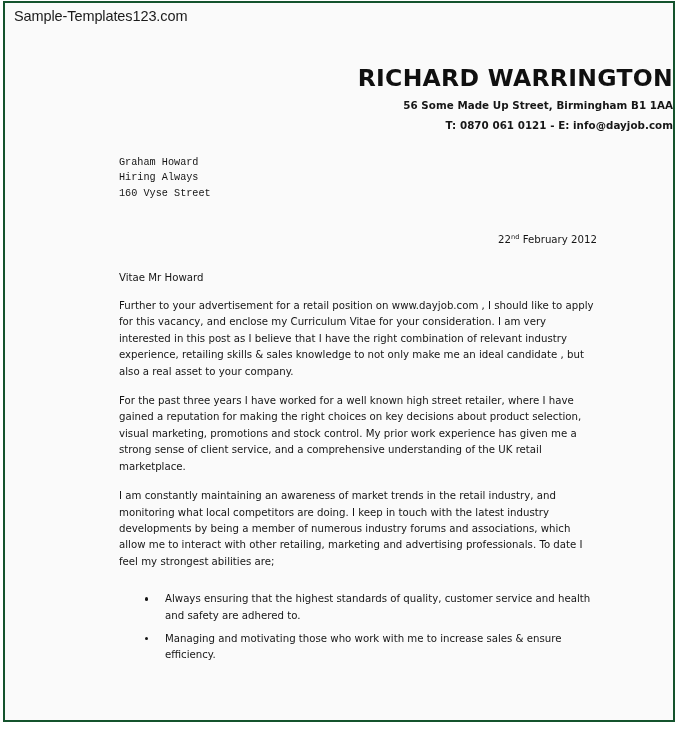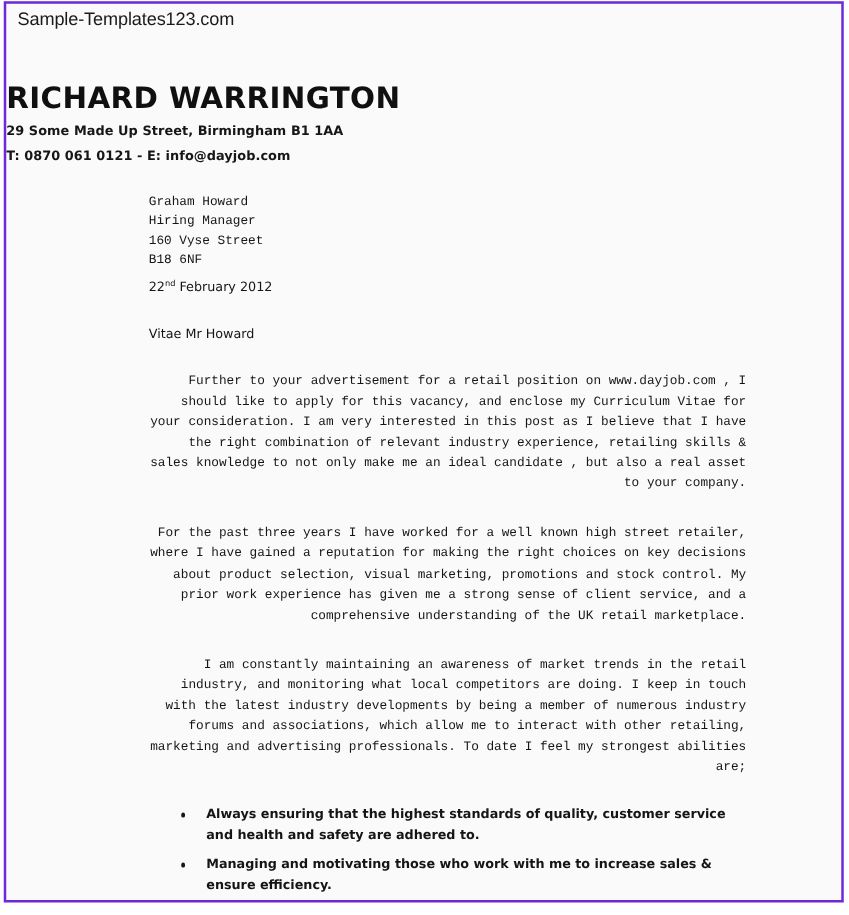--- a/index.html
+++ b/index.html
@@ -14,42 +14,42 @@
     font-family: "Liberation Sans", sans-serif;
   }
 
   .page {
     position: absolute;
     left: 3px;
     top: 1px;
     width: 672px;
     height: 721px;
     background: #fafafa;
-    border: 2px solid #6d28d9;
+    border: 2px solid #14532d;
     box-sizing: border-box;
     overflow: hidden;
   }
 
   .watermark {
     position: absolute;
     left: 9px;
     top: 5px;
     font-family: "Liberation Sans", sans-serif;
     font-size: 14.5px;
     color: #1a1a1a;
     letter-spacing: -0.1px;
     white-space: nowrap;
   }
 
   .letter-head {
     position: absolute;
     left: 0;
     top: 62px;
     width: 668px;
-    text-align: left;
+    text-align: right;
   }
   .applicant-name {
     font-family: "DejaVu Sans", sans-serif;
     font-size: 23.5px;
     font-weight: bold;
     color: #101010;
     letter-spacing: 0.3px;
     line-height: 1.15;
   }
   .address-line {
@@ -79,52 +79,51 @@
     color: #151515;
   }
 
   .recipient-line {
     line-height: 15.4px;
     white-space: nowrap;
     font-family: Liberation Mono, monospace;
   }
 
   .date-line {
-    margin-top: 6px;
+    margin-top: 31px;
     line-height: 15.4px;
+    text-align: right;
   }
   .date-line sup {
     font-size: 6.6px;
     vertical-align: super;
     line-height: 0;
   }
 
   .salutation {
     margin-top: 22px;
     line-height: 15.4px;
   }
 
   .para {
-    margin-top: 23px;
+    margin-top: 13px;
     line-height: 16.4px;
-    text-align: right;
-    font-family: Liberation Mono, monospace;
+    text-align: left;
   }
 
   .bullet-list {
     margin: 21px 0 0 0;
     padding: 0;
     list-style: none;
   }
   .bullet-item {
     position: relative;
     padding-left: 46px;
     line-height: 16.4px;
     margin-bottom: 7px;
-    font-weight: bold;
   }
   .bullet-item:last-child { margin-bottom: 0; }
   .bullet-marker {
     position: absolute;
     left: 26px;
     top: 6px;
     width: 3.4px;
     height: 3.4px;
     background: #161616;
     border-radius: 50%;
@@ -132,31 +131,30 @@
 </style>
 </head>
 <body>
 
 <div class="page">
 
   <div class="watermark">Sample-Templates123.com</div>
 
   <div class="letter-head">
     <div class="applicant-name">RICHARD WARRINGTON</div>
-    <div class="address-line">29 Some Made Up Street, Birmingham B1 1AA</div>
+    <div class="address-line">56 Some Made Up Street, Birmingham B1 1AA</div>
     <div class="contact-line">T: 0870 061 0121  -  E: info@dayjob.com</div>
   </div>
 
   <div class="body-block">
 
     <div>
       <div class="recipient-line">Graham Howard</div>
-      <div class="recipient-line">Hiring Manager</div>
+      <div class="recipient-line">Hiring Always</div>
       <div class="recipient-line">160 Vyse Street</div>
-      <div class="recipient-line">B18 6NF</div>
     </div>
 
     <div class="date-line"><span>22</span><sup>nd</sup><span> February 2012</span></div>
 
     <div class="salutation">Vitae Mr Howard</div>
 
     <div class="para">Further to your advertisement for a retail position on www.dayjob.com , I should like to apply for this vacancy, and enclose my Curriculum Vitae for your consideration. I am very interested in this post as I believe that I have the right combination of relevant industry experience, retailing skills &amp; sales knowledge to not only make me an ideal candidate , but also a real asset to your company.</div>
     <div class="para">For the past three years I have worked for a well known high street retailer, where I have gained a reputation for making the right choices on key decisions about product selection, visual marketing, promotions and stock control. My prior work experience has given me a strong sense of client service, and a comprehensive understanding of the UK retail marketplace.</div>
     <div class="para">I am constantly maintaining an awareness of market trends in the retail industry, and monitoring what local competitors are doing. I keep in touch with the latest industry developments by being a member of numerous industry forums and associations, which allow me to interact with other retailing, marketing and advertising professionals. To date I feel my strongest abilities are;</div>
 

